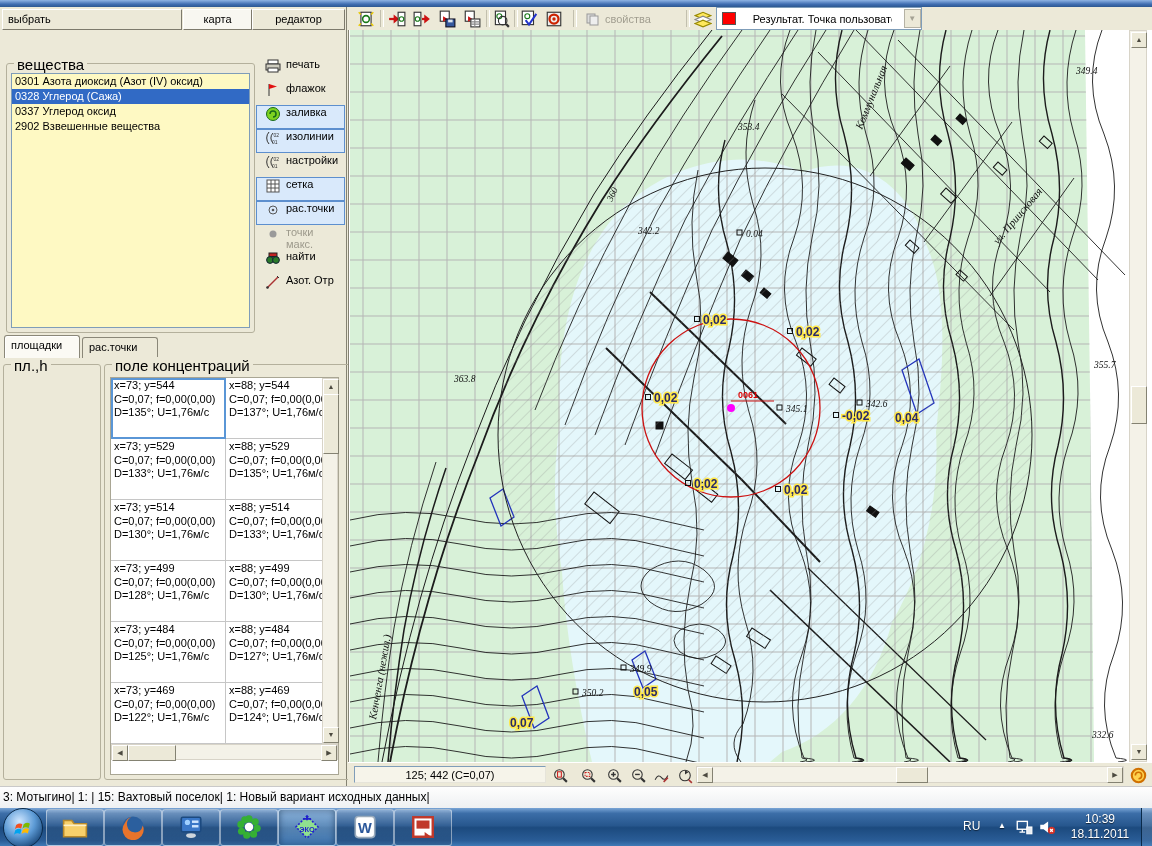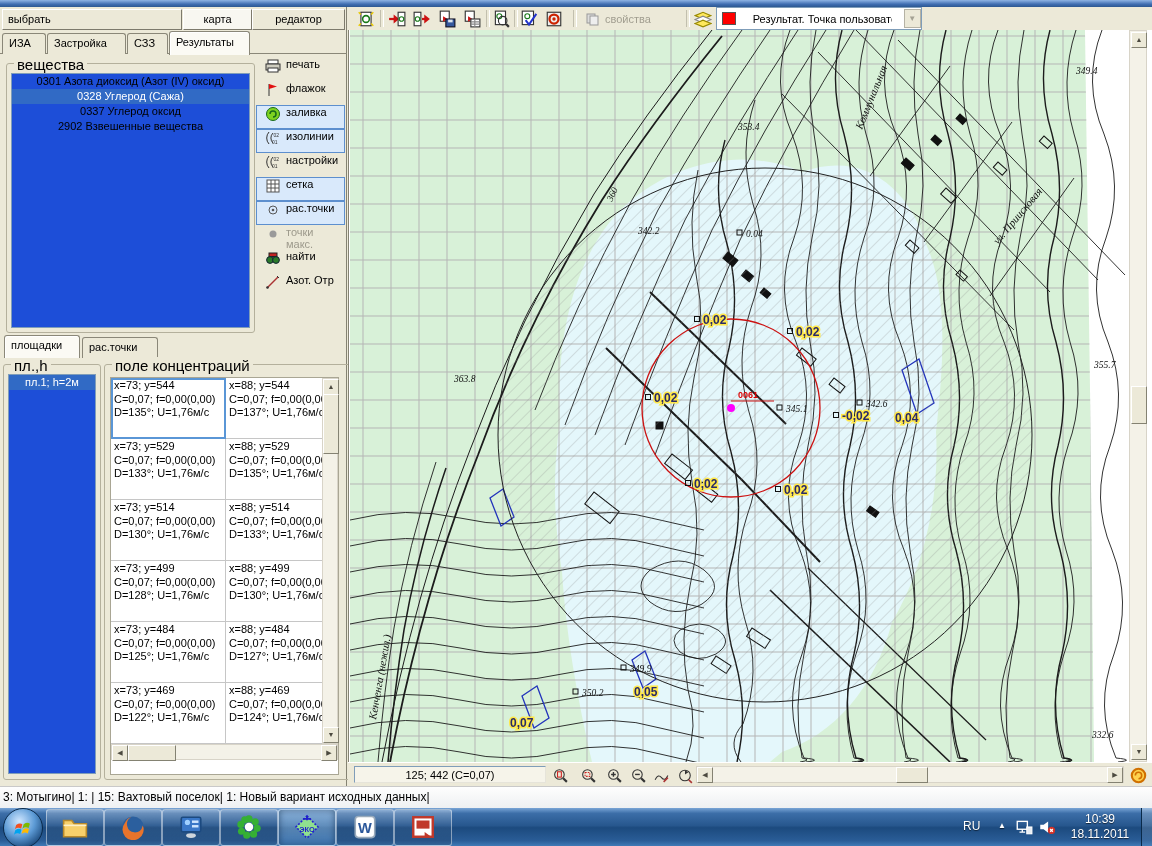--- a/index.html
+++ b/index.html
@@ -12,21 +12,21 @@
   
   .raised{border:1px solid;border-color:#ffffff #7d7a6c #7d7a6c #ffffff;background:#ece9d8;}
   .sunken{border:1px solid;border-color:#7f9db9 #e6e4da #e6e4da #7f9db9;background:#fff;}
   .group{border:1px solid #b4b09c;border-radius:3px;}
   .glabel{position:absolute;top:-8px;left:7px;background:#ece9d8;padding:0 3px;font-size:15px;}
   
   .tab{position:absolute;height:21px;background:#ece9d8;border:1px solid #8a8778;border-bottom:none;
        border-radius:3px 3px 0 0;padding:3px 6px 0;box-sizing:border-box;white-space:nowrap;}
   .tab.active{background:#fbfaf4;z-index:3;box-shadow:inset 1px 1px 0 #fff;}
   
-  .listbox{position:absolute;background:#1d4ed8;border:1px solid #7f9db9;overflow:hidden;box-sizing:border-box;text-align:center;}
+  .listbox{position:absolute;background:#fef9c3;border:1px solid #7f9db9;overflow:hidden;box-sizing:border-box;}
   .lb-item{height:15px;line-height:15px;padding:0 3px;white-space:nowrap;}
   .lb-item.sel{background:#316ac5;color:#fff;}
   
   .tbtn{height:24px;display:flex;align-items:flex-start;gap:5px;padding:0 8px;box-sizing:border-box;
         border:1px solid transparent;}
   .tbtn.active{background:#d9e9fb;border:1px solid #5d8fce;}
   .tbtn.disabled{color:#9d9a8c;}
   .ticon{width:16px;height:16px;flex:0 0 16px;}
   .ticon svg{width:16px;height:16px;display:block;}
   
@@ -86,26 +86,20 @@
 <body>
 
 <div class="abs" id="title-sliver"></div>
 
 <div class="abs" style="left:0;top:7px;width:347px;height:779px;background:#ece9d8;border-right:1px solid #848272;">
 
   <div class="abs raised" style="left:2px;top:2px;width:180px;height:21px;padding:3px 5px;"><span>выбрать</span></div>
   <div class="abs raised" style="left:183px;top:2px;width:69px;height:21px;background:#f8f7f1;text-align:center;padding-top:3px;"><span>карта</span></div>
   <div class="abs raised" style="left:252px;top:2px;width:93px;height:21px;text-align:center;padding-top:3px;"><span>редактор</span></div>
 
-  <div class="abs" style="left:0;top:24px;width:347px;height:23px;border-bottom:1px solid #8a8778;">
-    <div class="tab" style="left:2px;top:2px;width:44px;"><span>ИЗА</span></div>
-    <div class="tab" style="left:47px;top:2px;width:79px;"><span>Застройка</span></div>
-    <div class="tab" style="left:127px;top:2px;width:41px;"><span>СЗЗ</span></div>
-    <div class="tab active" style="left:169px;top:0;width:81px;height:24px;padding-top:4px;"><span>Результаты</span></div>
-  </div>
 
   <div class="abs group" style="left:6px;top:56px;width:249px;height:270px;">
     <span class="glabel">вещества</span>
     <div class="listbox" id="substances-list" style="left:4px;top:9px;width:239px;height:255px;">
         <div class="lb-item">0301 Азота диоксид (Азот (IV) оксид)</div>
         <div class="lb-item sel">0328 Углерод (Сажа)</div>
         <div class="lb-item">0337 Углерод оксид</div>
         <div class="lb-item">2902 Взвешенные вещества</div>
       </div>
   </div>
@@ -209,23 +203,20 @@
       </div>
     </div>
 
   <div class="abs" style="left:0;top:327px;width:347px;height:24px;">
     <div class="tab active" style="left:4px;top:1px;width:76px;height:23px;"><span>площадки</span></div>
     <div class="tab" style="left:82px;top:3px;width:76px;"><span>рас.точки</span></div>
   </div>
 
   <div class="abs group" style="left:3px;top:357px;width:98px;height:416px;">
     <span class="glabel">пл.,h</span>
-    <div class="listbox" id="sites-list" style="left:4px;top:9px;width:88px;height:400px;">
-        <div class="lb-item sel">пл.1; h=2м</div>
-      </div>
   </div>
 
   <div class="abs group" style="left:104px;top:357px;width:252px;height:416px;">
     <span class="glabel">поле концентраций</span>
     <div class="abs" style="left:5px;top:12px;width:229px;height:398px;border:1px solid #a9a694;background:#fff;">
       <div class="abs" id="conc-table" style="left:0;top:0;width:212px;height:366px;overflow:hidden;">
           <div class="cell focused">
             <div>x=73; y=544</div>
             <div>C=0,07; f=0,00(0,00)</div>
             <div>D=135°; U=1,76м/с</div>

